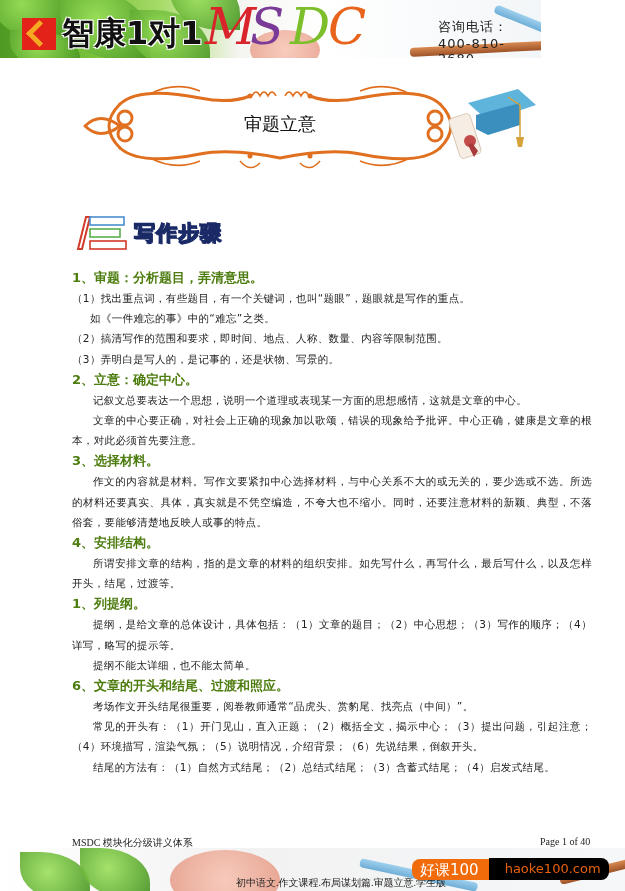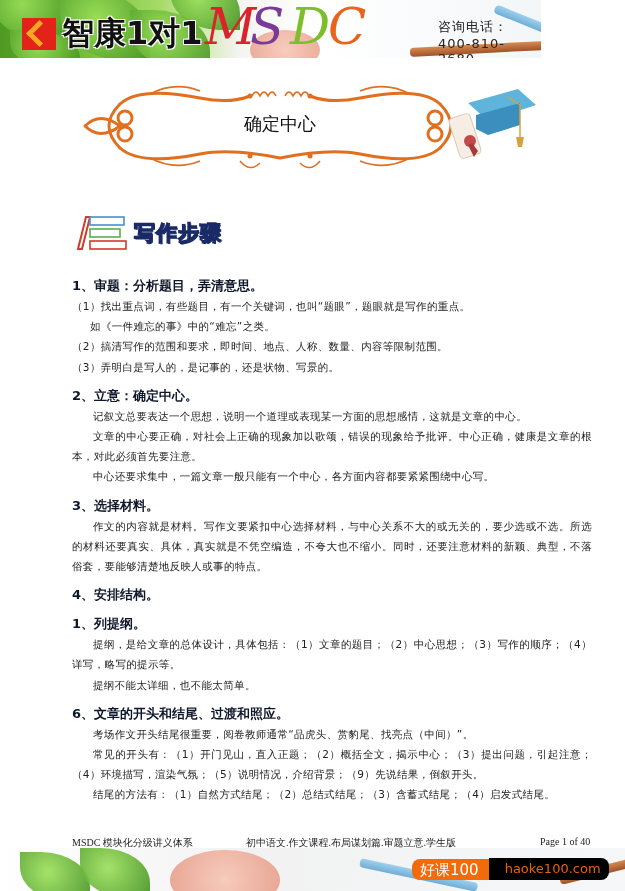--- a/index.html
+++ b/index.html
@@ -29,21 +29,21 @@
   .cap { position: absolute; left: 448px; top: 85px; width: 90px; height: 80px; }
 
   
   .sec-head { position: absolute; left: 74px; top: 215px; display: flex; align-items: center; }
   .books { width: 54px; height: 36px; position: relative; }
   .sec-title { margin-left: 6px; font-size: 21px; font-weight: bold; color: #fff;
     -webkit-text-stroke: 1.2px #1a2a66; text-shadow: 1px 1px 0 #1a2a66; letter-spacing: 1px; }
 
   
   .content { position: absolute; left: 72px; top: 267px; width: 520px; }
-  .h { font-size: 13px; font-weight: bold; line-height: 20px; margin-top: 9px; color: #0f172a; }
+  .h { font-size: 13px; font-weight: bold; line-height: 20px; margin-top: 1px; color: #4d7c0f; }
   .p { font-size: 10.5px; line-height: 20.2px; color: #222; letter-spacing: .35px; text-align: justify; }
   .ind { text-indent: 2em; }
   .sub { padding-left: 0; }
   .ind-block { padding-left: 18px; }
 
   
   .footer-text { position: absolute; top: 836px; font-family: "Liberation Serif", "DejaVu Serif", serif; font-size: 10px; color: #222; text-align: right; }
   .bottom { position: absolute; left: 0; top: 848px; width: 625px; height: 43px; overflow: hidden;
     background: linear-gradient(90deg, #fff 0%, #f2f2f2 40%, #f5f7f9 100%); }
   .watermark { position: absolute; left: 412px; top: 858px; height: 22px; display: flex; align-items: center; }
@@ -99,21 +99,21 @@
       <path d="M70 82 Q95 95 120 85"></path>
       <path d="M280 85 Q305 95 330 82"></path>
       <path d="M160 85 q10 12 20 2"></path>
       <path d="M220 87 q10 10 20 -2"></path>
     </g>
     <circle cx="170" cy="20" r="2.5" fill="#e07020"></circle>
     <circle cx="230" cy="20" r="2.5" fill="#e07020"></circle>
     <circle cx="170" cy="80" r="2.5" fill="#e07020"></circle>
     <circle cx="230" cy="80" r="2.5" fill="#e07020"></circle>
   </svg>
-  <div class="frame-title">确定中心</div>
+  <div class="frame-title">审题立意</div>
 </div>
 <svg class="cap" viewBox="0 0 90 80">
   <polygon points="20,18 70,4 88,20 40,36" fill="#5fb4dc"></polygon>
   <polygon points="28,30 72,18 72,40 40,50 28,44" fill="#3a8fbf"></polygon>
   <line x1="60" y1="12" x2="72" y2="20" stroke="#d6a23a" stroke-width="1.5"></line>
   <line x1="72" y1="20" x2="72" y2="52" stroke="#d6a23a" stroke-width="1.5"></line>
   <polygon points="68,52 76,52 74,62 70,62" fill="#d6a23a"></polygon>
   <rect x="6" y="30" width="22" height="42" rx="4" fill="#f6ede4" stroke="#d8c8b4" transform="rotate(-18 17 51)"></rect>
   <circle cx="22" cy="56" r="6" fill="#c34a4a"></circle>
   <polygon points="20,60 26,72 30,66 24,58" fill="#a83a3a"></polygon>
@@ -133,44 +133,44 @@
 
   <div class="h">1、审题：分析题目，弄清意思。</div>
   <div class="p sub">（1）找出重点词，有些题目，有一个关键词，也叫“题眼”，题眼就是写作的重点。</div>
   <div class="p ind-block">如《一件难忘的事》中的“难忘”之类。</div>
   <div class="p sub">（2）搞清写作的范围和要求，即时间、地点、人称、数量、内容等限制范围。</div>
   <div class="p sub">（3）弄明白是写人的，是记事的，还是状物、写景的。</div>
 
   <div class="h">2、立意：确定中心。</div>
   <div class="p ind">记叙文总要表达一个思想，说明一个道理或表现某一方面的思想感情，这就是文章的中心。</div>
   <div class="p ind">文章的中心要正确，对社会上正确的现象加以歌颂，错误的现象给予批评。中心正确，健康是文章的根本，对此必须首先要注意。</div>
-  <div class="p ind">中心还要求集中，一篇文章一般只能有一个中心，各方面内容都要紧紧围绕中心写。</div>
 
   <div class="h">3、选择材料。</div>
   <div class="p ind">作文的内容就是材料。写作文要紧扣中心选择材料，与中心关系不大的或无关的，要少选或不选。所选的材料还要真实、具体，真实就是不凭空编造，不夸大也不缩小。同时，还要注意材料的新颖、典型，不落俗套，要能够清楚地反映人或事的特点。</div>
 
   <div class="h">4、安排结构。</div>
+  <div class="p ind">所谓安排文章的结构，指的是文章的材料的组织安排。如先写什么，再写什么，最后写什么，以及怎样开头，结尾，过渡等。</div>
 
   <div class="h">1、列提纲。</div>
   <div class="p ind">提纲，是给文章的总体设计，具体包括：（1）文章的题目；（2）中心思想；（3）写作的顺序；（4）详写，略写的提示等。</div>
   <div class="p ind">提纲不能太详细，也不能太简单。</div>
 
   <div class="h">6、文章的开头和结尾、过渡和照应。</div>
   <div class="p ind">考场作文开头结尾很重要，阅卷教师通常“品虎头、赏豹尾、找亮点（中间）”。</div>
-  <div class="p ind">常见的开头有：（1）开门见山，直入正题；（2）概括全文，揭示中心；（3）提出问题，引起注意；（4）环境描写，渲染气氛；（5）说明情况，介绍背景；（9）先说结果，倒叙开头。</div>
+  <div class="p ind">常见的开头有：（1）开门见山，直入正题；（2）概括全文，揭示中心；（3）提出问题，引起注意；（4）环境描写，渲染气氛；（5）说明情况，介绍背景；（6）先说结果，倒叙开头。</div>
   <div class="p ind">结尾的方法有：（1）自然方式结尾；（2）总结式结尾；（3）含蓄式结尾；（4）启发式结尾。</div>
 </div>
 
 <div class="bottom">
   <div class="leaf" style="left:20px;top:4px;width:70px;height:50px;"></div>
   <div class="leaf" style="left:80px;top:0px;width:70px;height:50px;"></div>
   <div style="position:absolute;left:170px;top:2px;width:110px;height:60px;border-radius:50%;background:radial-gradient(circle,#f7c6b6,#e59a86);opacity:.9;"></div>
   <div class="pencil" style="left:360px;top:10px;width:120px;background:linear-gradient(#9fd0ee,#6faed6);transform:rotate(12deg);"></div>
   <div class="pencil" style="left:560px;top:28px;width:90px;background:linear-gradient(#d98a52,#9e5328);transform:rotate(-14deg);"></div>
 </div>
 <span class="footer-text" style="left:72px;">MSDC 模块化分级讲义体系</span>
-<span class="footer-text" style="left:246px;">初中语文.作文课程.布局谋划篇.审题立意.学生版</span>
+<span class="footer-text" style="left:236px;margin-top:40px;">初中语文.作文课程.布局谋划篇.审题立意.学生版</span>
 <span class="footer-text" style="left:540px;">Page 1 of 40</span>
 
 <div class="watermark">
   <span class="wm-left">好课100</span>
   <span class="wm-right">haoke100.com</span>
 </div>
 
 </body></html>

